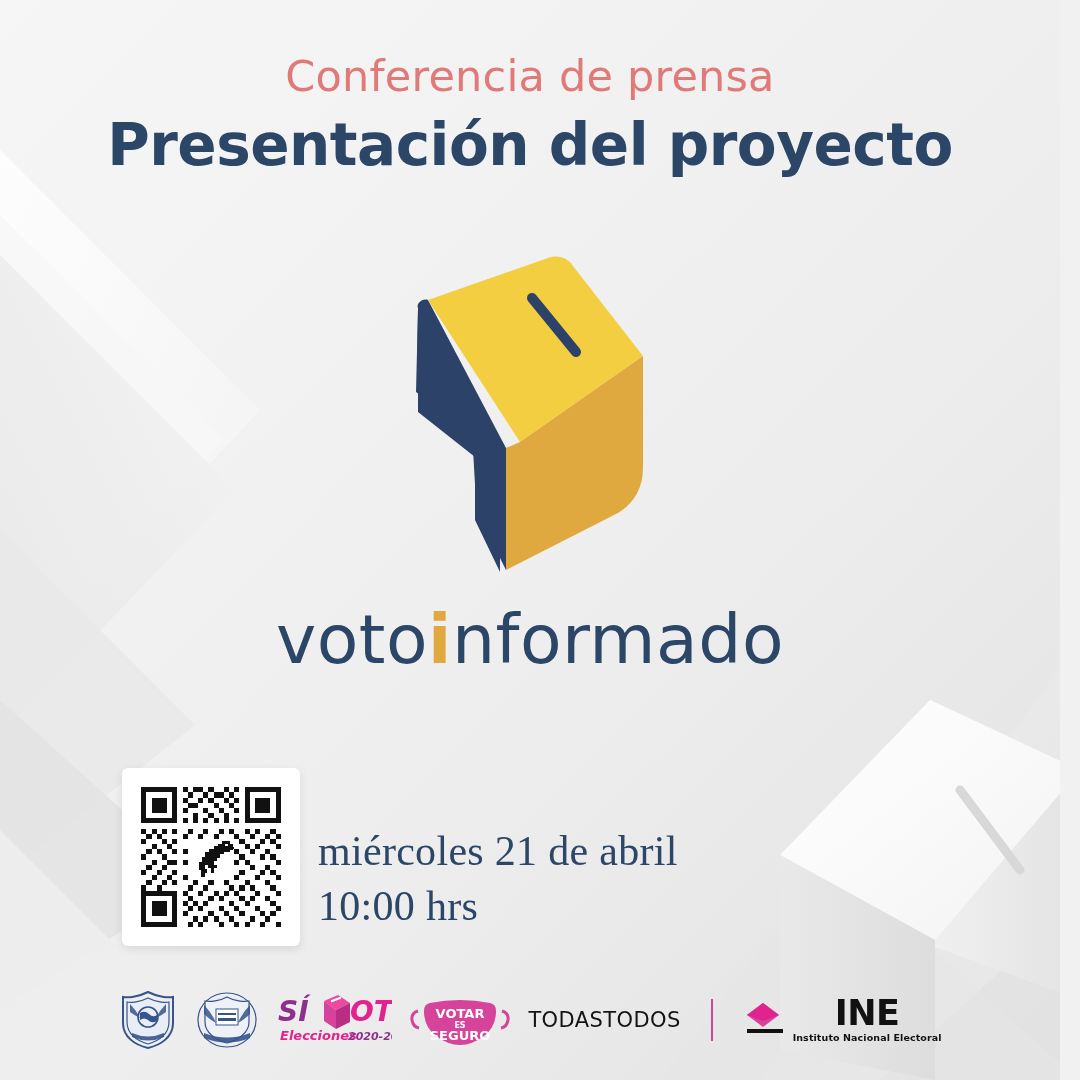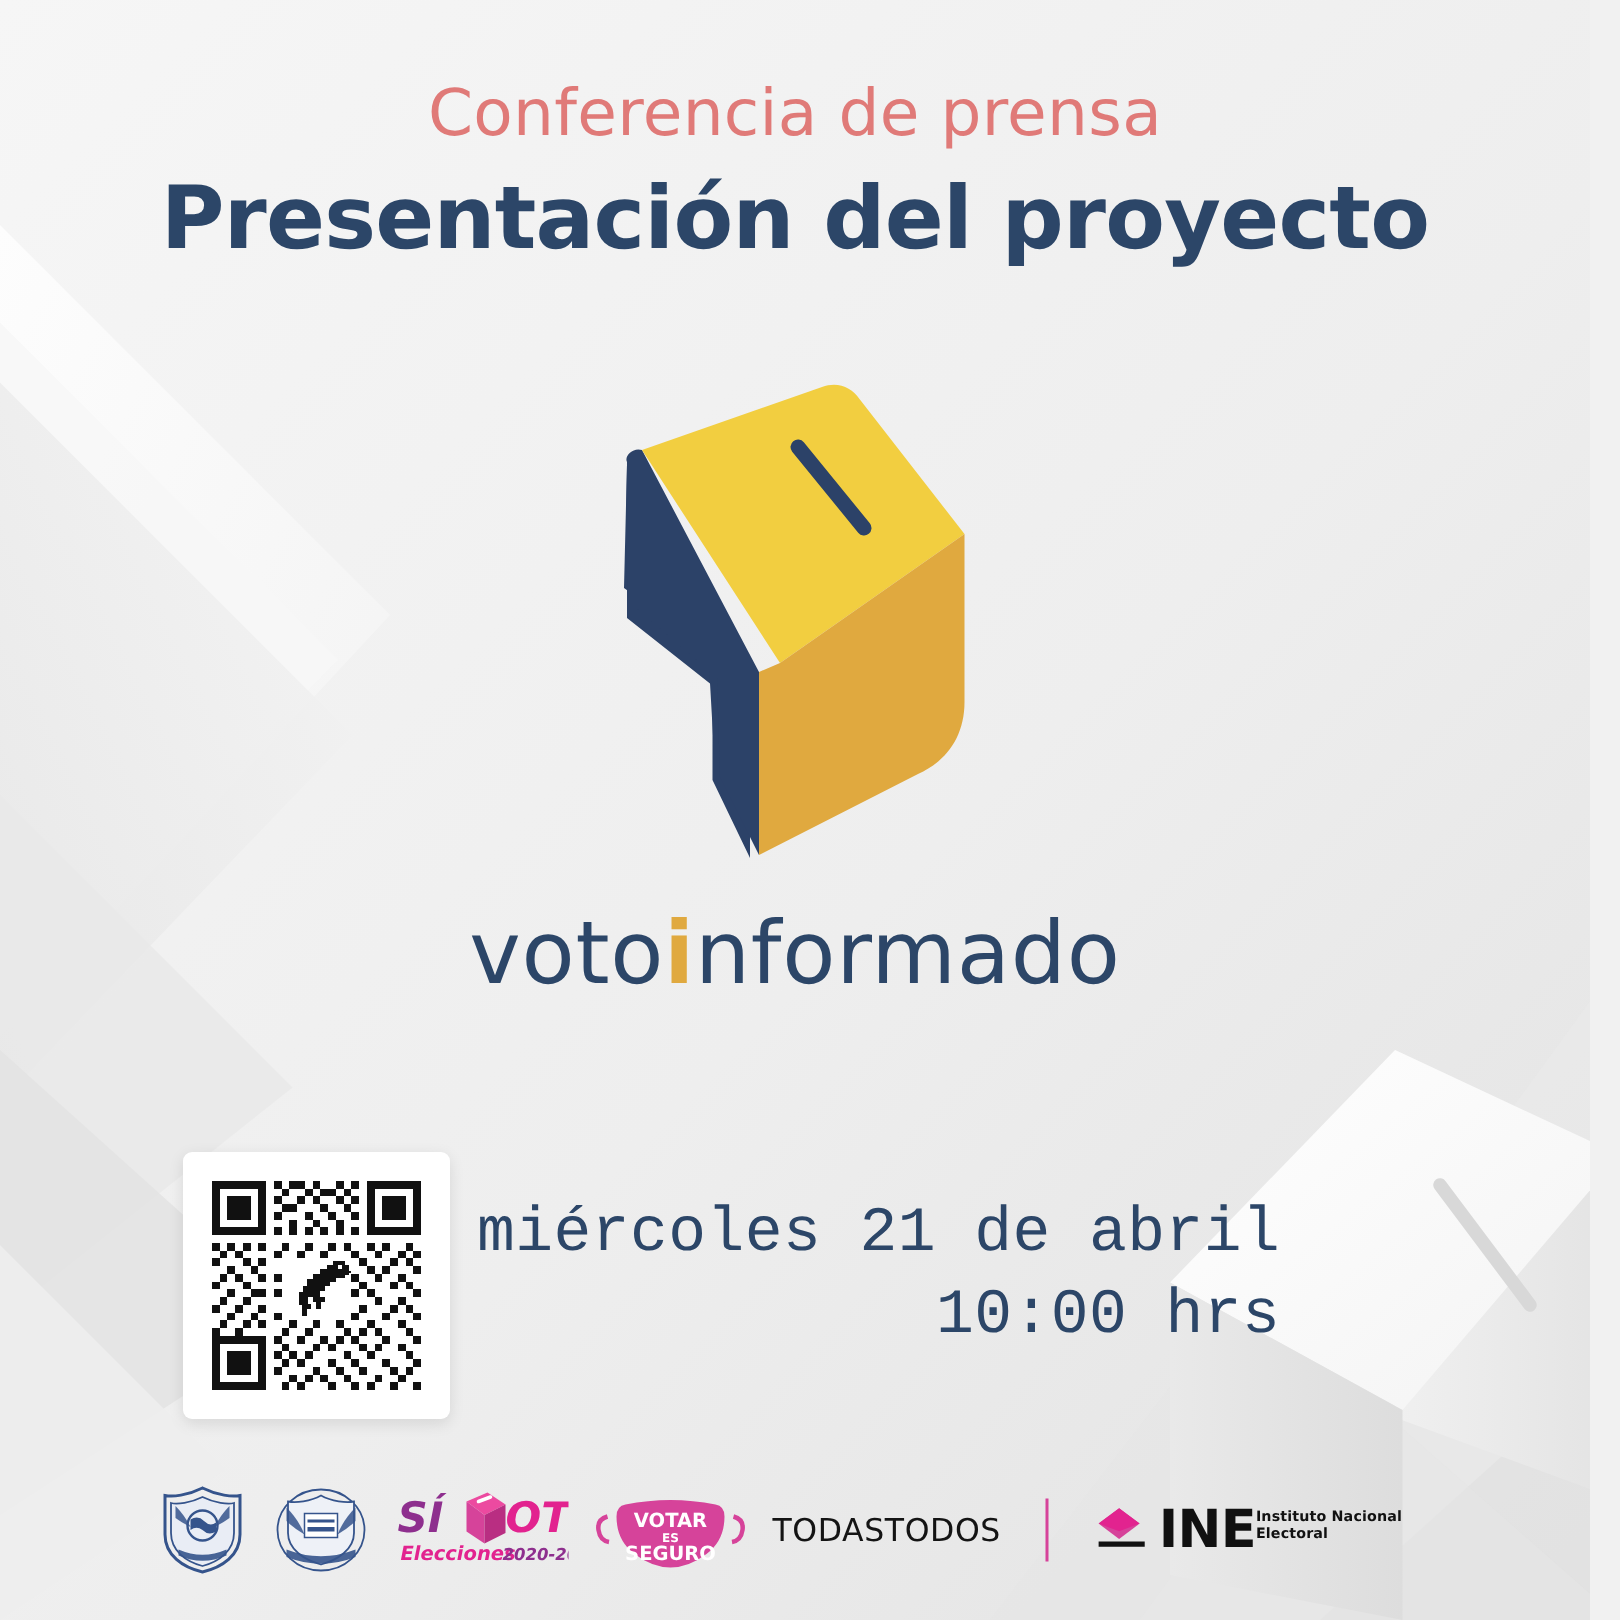--- a/index.html
+++ b/index.html
@@ -61,21 +61,21 @@
   }
 
   
   .wordmark {
     position: absolute;
     left: 0; right: 0;
     top: 606px;
     text-align: center;
     z-index: 6;
     font-family: "DejaVu Sans", sans-serif;
-    font-size: 58px;
+    font-size: 68px;
     font-weight: 400;
     letter-spacing: 0.5px;
     color: #2c4668;
     line-height: 1;
   }
   .wordmark .accent {
     color: #e0a93f;
     font-weight: 700;
   }
 
@@ -93,25 +93,24 @@
     display: flex;
     align-items: center;
     justify-content: center;
   }
   .qr-card svg { display: block; }
 
   
   .datetime {
     position: absolute;
     left: 318px;
-    top: 795px;
+    top: 824px;
     z-index: 7;
-    font-family: Liberation Mono, monospace;
+    font-family: Liberation Serif, serif;
     color: #2c4668;
-    text-align: right;
   }
   .datetime .line {
     font-size: 42px;
     font-weight: 400;
     line-height: 1.32;
     letter-spacing: 0.3px;
     white-space: nowrap;
   }
 
   
@@ -154,22 +153,22 @@
   }
   .vdivider {
     width: 2px;
     height: 42px;
     background: #d6439a;
     margin: 0 12px;
   }
   .ine-block { display: flex; align-items: center; gap: 6px; }
   .ine-text {
     display: flex;
-    flex-direction: row;
-    align-items: flex-start;
+    flex-direction: column;
+    align-items: center;
   }
   .ine-text .ine-big {
     font-family: "DejaVu Sans", sans-serif;
     font-weight: 700;
     font-size: 35px;
     letter-spacing: -0.5px;
     line-height: 0.92;
     color: #111111;
   }
   .ine-text .ine-sub {

